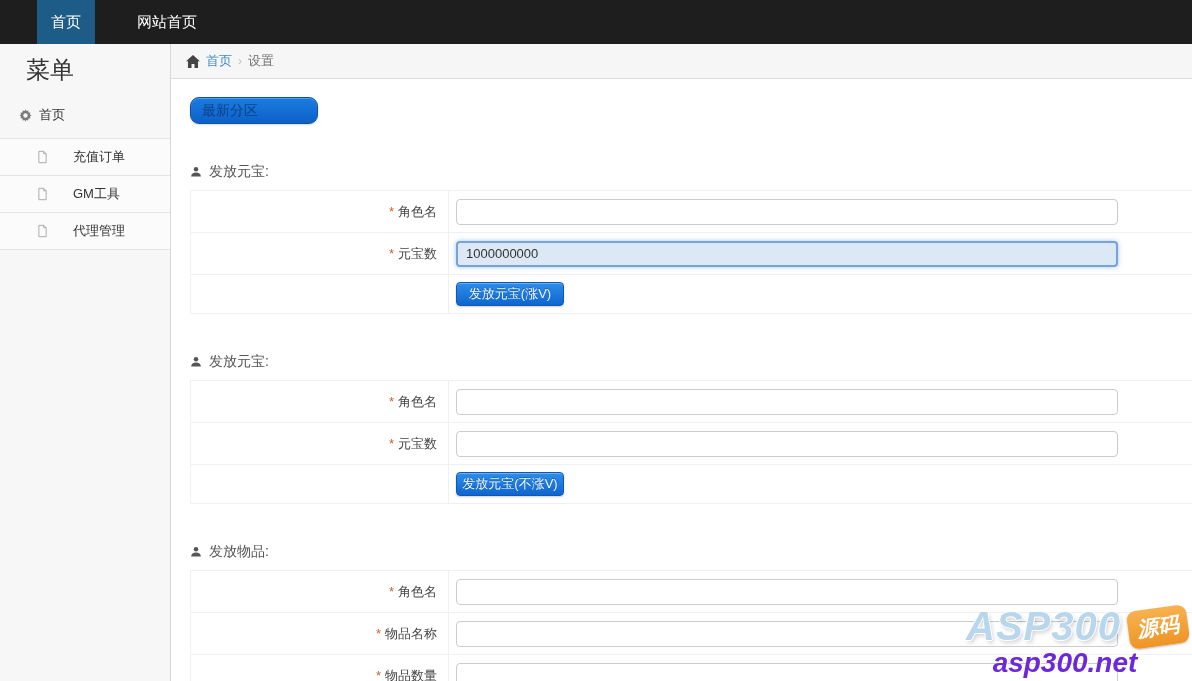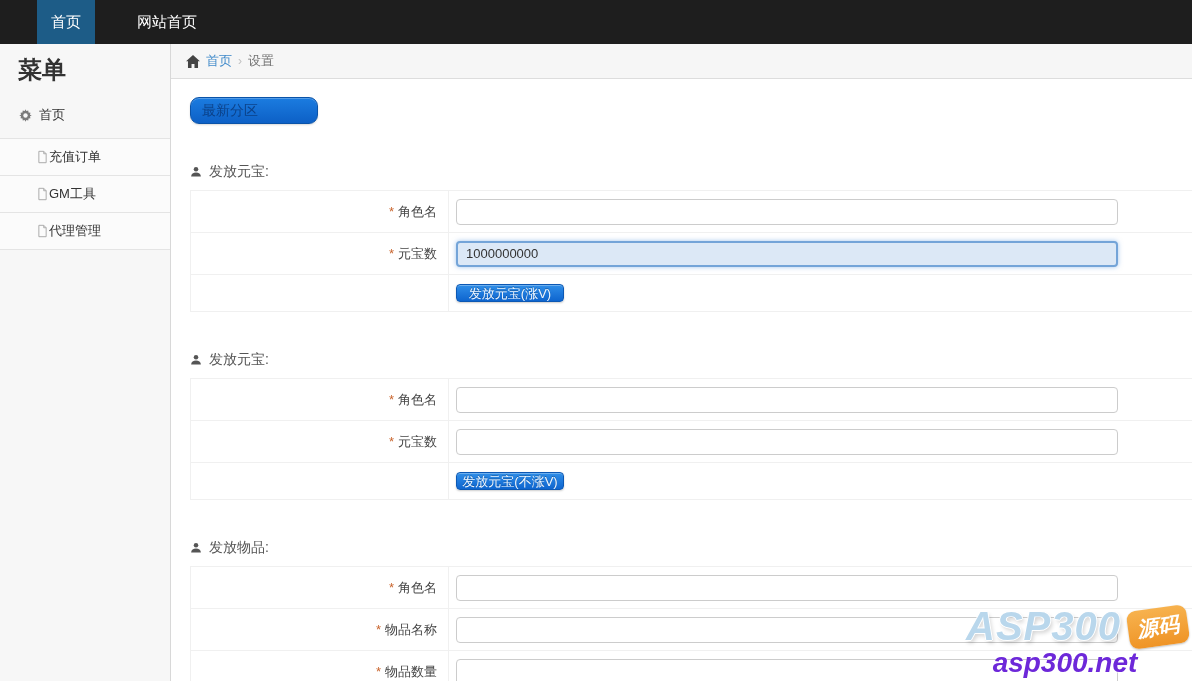--- a/index.html
+++ b/index.html
@@ -9,24 +9,24 @@
     background:#fff;color:#333;
   }
   
   .topbar{height:44px;background:#1e1e1e;display:flex;align-items:stretch;padding-left:37px;}
   .tab{display:flex;align-items:center;padding:0 14px;font-size:15px;color:#fff;cursor:pointer;}
   .tab.active{background:#1d5c87;}
   .tab.plain{margin-left:18px;padding:18px 24px;}
   
   .layout{display:flex;height:637px;}
   .sidebar{width:171px;background:#f7f7f7;border-right:1px solid #d8d8d8;box-sizing:border-box;flex:none;}
-  .menu-title{font-size:24px;font-weight:700;color:#333;padding:10px 0 16px 18px;}
+  .menu-title{font-size:24px;font-weight:400;color:#333;padding:10px 0 16px 18px;margin-left:8px;}
   .home-row{display:flex;align-items:center;gap:7px;font-size:13px;color:#333;padding:4px 0 14px 19px;cursor:pointer;}
   #side-items{list-style:none;margin:0;padding:0;}
-  .side-item{display:flex;align-items:center;gap:0;background:#fbfbfb;border-top:1px solid #e4e4e4;
+  .side-item{display:flex;align-items:center;gap:24px;background:#fbfbfb;border-top:1px solid #e4e4e4;
     padding:0 0 0 36px;height:36px;font-size:13px;color:#333;cursor:pointer;}
   .side-item:last-child{border-bottom:1px solid #e4e4e4;}
   .ic{display:inline-flex;flex:none;}
   
   .main{flex:1;display:flex;flex-direction:column;min-width:0;background:#fff;}
   .breadcrumb{height:34px;flex:none;background:#f6f6f6;border-bottom:1px solid #ddd;
     display:flex;align-items:center;gap:6px;padding-left:15px;font-size:13px;}
   .crumb-link{color:#428bca;text-decoration:none;cursor:pointer;}
   .crumb-sep{color:#c0c0c0;font-size:12px;}
   .crumb-current{color:#737373;}
@@ -44,21 +44,21 @@
   .frow{display:flex;align-items:stretch;border-bottom:1px solid #f0f0f0;min-height:41px;}
   .frow:last-child{border-bottom:none;}
   .label-cell{width:258px;flex:none;box-sizing:border-box;border-right:1px solid #f0f0f0;
     display:flex;align-items:center;justify-content:flex-end;padding-right:11px;font-size:13px;color:#444;}
   .req{color:#c9652e;margin-right:4px;font-size:13px;}
   .input-cell{flex:1;display:flex;align-items:center;padding:7px 8px 7px 7px;min-width:0;}
   .form-input{width:662px;height:26px;box-sizing:border-box;border:1px solid #ccc;border-radius:4px;
     padding:0 8px;font-size:13px;color:#333;background:#fff;font-family:inherit;outline:none;}
   .form-input.focused{background:#dce8f6;border:2px solid #74a4d8;box-shadow:0 0 5px rgba(90,150,220,.55);}
   .btn-row{min-height:36px;}
-  .submit-btn{width:108px;height:18px;border:1px solid #0c58b4;border-radius:4px;
+  .submit-btn{width:108px;height:24px;border:1px solid #0c58b4;border-radius:4px;
     background:linear-gradient(#2f8ee8,#0e65cf);color:#eef6ff;font-size:13px;font-family:inherit;
     white-space:nowrap;overflow:hidden;text-shadow:0 -1px 0 rgba(0,0,0,.25);
     box-shadow:inset 0 1px 0 rgba(255,255,255,.3),0 1px 2px rgba(0,0,0,.2);cursor:pointer;padding:0 4px;}
   
   .watermark{position:absolute;right:4px;bottom:0;pointer-events:none;user-select:none;margin-left:33px;}
   .wm-top{display:flex;align-items:center;gap:7px;justify-content:flex-end;}
   .wm-brand{font-style:italic;font-weight:800;font-size:40px;letter-spacing:1px;color:#b9d7ec;
     text-shadow:0 1px 0 #fff,0 -1px 0 #fff,1px 0 0 #fff,-1px 0 0 #fff,2px 3px 4px rgba(0,0,0,.18);}
   .wm-badge{background:linear-gradient(#f7b24e,#ef9426);color:#fff;font-style:italic;font-weight:700;
     font-size:21px;padding:5px 9px;border-radius:9px;transform:rotate(-8deg);

